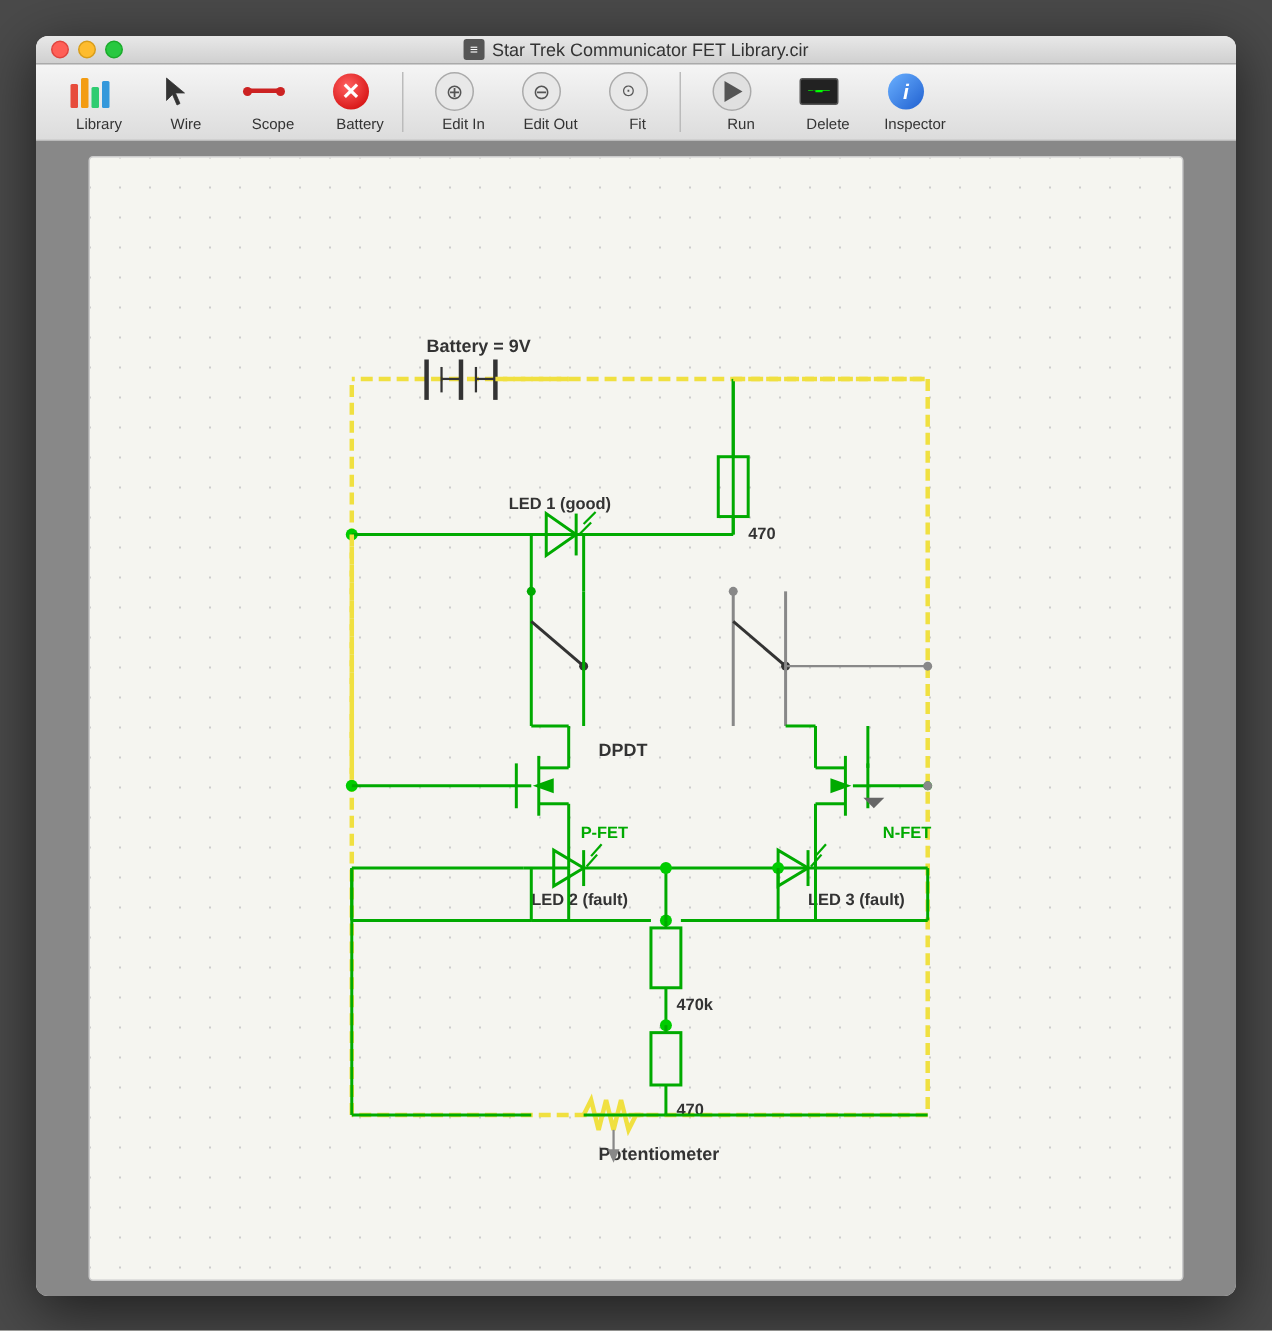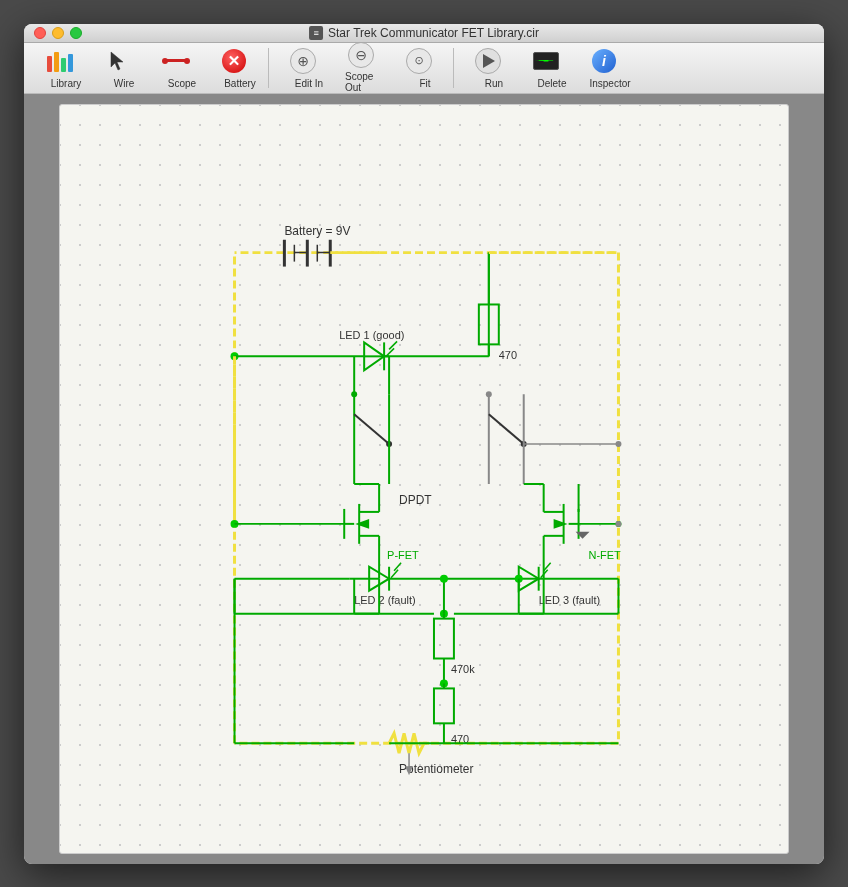--- a/index.html
+++ b/index.html
@@ -124,20 +124,21 @@
       justify-content: center;
     }
     .circuit-canvas {
       width: 730px;
       height: 750px;
       background: #f5f5f0;
       border: 1px solid #ccc;
       border-radius: 3px;
       position: relative;
       overflow: hidden;
+      font-weight: bold;
     }
     
     .circuit-canvas::before {
       content: '';
       position: absolute;
       inset: 0;
       background-image: radial-gradient(circle, #ccc 1px, transparent 1px);
       background-size: 20px 20px;
       background-position: 10px 10px;
     }
@@ -304,21 +305,21 @@
       <div class="tool-icon">
         <div class="zoom-btn">⊕</div>
       </div>
       <span class="tool-label">Edit In</span>
     </div>
 
     <div class="tool-btn">
       <div class="tool-icon">
         <div class="zoom-btn">⊖</div>
       </div>
-      <span class="tool-label">Scope Out</span>
+      <span class="tool-label">Edit Out</span>
     </div>
 
     <div class="tool-btn">
       <div class="tool-icon">
         <div class="zoom-btn" style="font-size:11px;">⊙</div>
       </div>
       <span class="tool-label">Fit</span>
     </div>
 
     <div class="toolbar-separator"></div>

